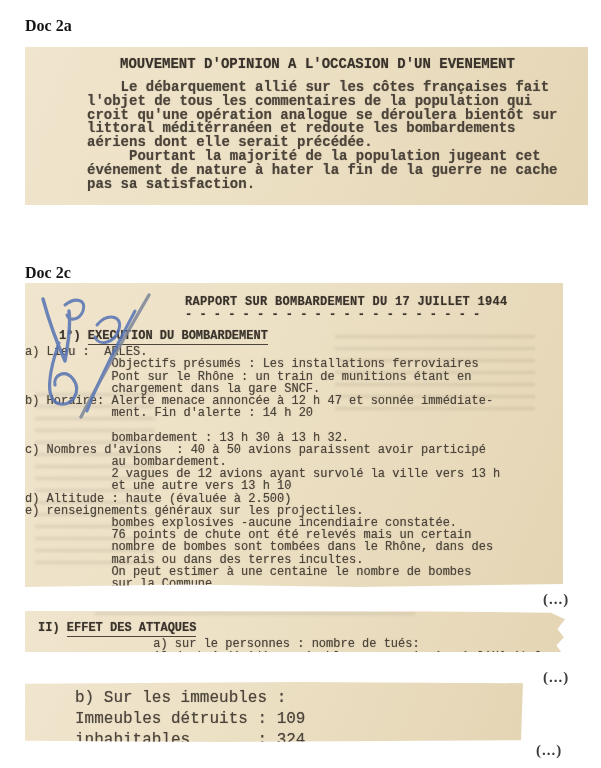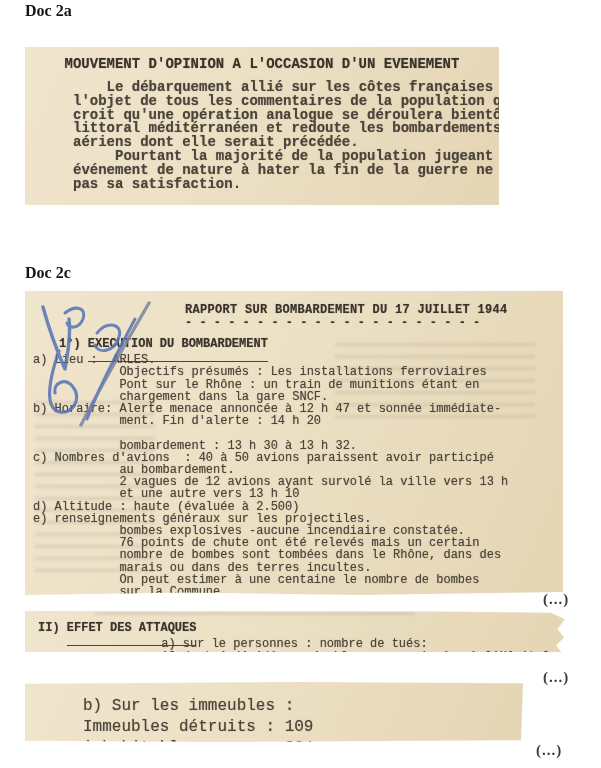--- a/index.html
+++ b/index.html
@@ -4,34 +4,34 @@
 <style>
   html,body{margin:0;padding:0;background:#fff;}
   .page{position:relative;width:601px;height:768px;background:var(--page-bg,#fff);
         font-family:"Liberation Sans",sans-serif;overflow:hidden;}
   .doc-label{position:absolute;left:25px;font-family:"Liberation Serif",serif;
              font-weight:bold;font-size:16px;color:var(--label-ink);}
   .scan{position:absolute;left:25px;color:var(--ink);
         background:linear-gradient(113deg,var(--paper-light) 0%,var(--paper) 45%,var(--paper-dark) 100%);
         font-family:"Liberation Mono","DejaVu Sans Mono",monospace;overflow:hidden;}
   .tw{text-shadow:0 0 1px rgba(74,66,56,.55);}
-  .tw-pre{margin:8px;white-space:pre;font:inherit;}
+  .tw-pre{margin:0;white-space:pre;font:inherit;}
   
-  .scan-2a{top:47px;width:474px;height:158px;font-size:14px;font-weight:bold;line-height:13.8px;}
+  .scan-2a{top:47px;width:541px;height:158px;font-size:14px;font-weight:bold;line-height:13.8px;padding-left:22px;}
   .scan-2a .title{margin-top:10px;text-align:center;line-height:15px;color:var(--ink-strong);}
   .scan-2a .u2{border-bottom:2.5px solid rgba(58,51,43,.85);padding-bottom:1px;}
   .scan-2a .body{margin-top:9px;padding-left:40px;}
   
-  .scan-2c{top:291px;width:538px;height:304px;font-size:12px;line-height:12.2px;
+  .scan-2c{top:283px;width:538px;height:304px;font-size:12px;line-height:12.2px;
            clip-path:polygon(0 0,100% 0,100% 99%,62% 100%,30% 99.2%,0 100%);}
   .scan-2c .header{padding:13px 0 0 160px;letter-spacing:.3px;color:var(--ink-strong);font-weight:bold;}
   .scan-2c .dashes{padding-left:160px;font-weight:bold;color:var(--ink-strong);line-height:14px;}
   .sec-heading{white-space:pre;font-weight:bold;color:var(--ink-strong);}
   .scan-2c .sec-heading{margin-top:7px;padding-left:34px;line-height:14px;}
-  .u{border-bottom:1.5px solid rgba(58,51,43,.9);padding-bottom:10px;}
+  .u{border-bottom:1.5px solid rgba(58,51,43,.9);padding-bottom:1px;}
   .scan-2c .body{margin-top:3px;}
   .pen{position:absolute;left:6px;top:2px;pointer-events:none;}
   .bleed{position:absolute;pointer-events:none;opacity:.28;filter:blur(1.4px);
          background:repeating-linear-gradient(180deg,rgba(118,106,88,.55) 0 3px,transparent 3px 12px);}
   
   .strip-2{top:611px;width:540px;height:41px;font-size:12px;line-height:12.6px;
            clip-path:polygon(0 0,76% 1%,97.4% 4%,100% 20%,98.6% 44%,99.8% 64%,98.4% 84%,99.3% 100%,0 100%);}
   .strip-2 .sec-heading{padding:10px 0 0 13px;line-height:14px;}
   .strip-2 .body{padding-left:13px;margin-top:3px;}
   
@@ -39,21 +39,21 @@
            clip-path:polygon(0 3%,55% 0,100% 2%,99.6% 97%,40% 100%,0 98%);}
   .strip-3 .body{padding:6px 0 0 50px;}
   .ellipsis{position:absolute;font-family:"Liberation Serif",serif;font-weight:bold;
             font-size:15px;letter-spacing:1px;color:var(--ellipsis-ink);}
 </style>
 </head>
 <body>
 
 <div class="page">
 
-  <div class="doc-label" style="top:2px">Doc 2a</div>
+  <div class="doc-label" style="top:17px">Doc 2a</div>
 
   <div class="scan scan-2a tw">
     <div class="title">
       <div>MOUVEMENT D'OPINION A L'OCCASION D'UN EVENEMENT</div>
     </div>
     <pre class="tw-pre body">    Le débarquement allié sur les côtes françaises fait
 l'objet de tous les commentaires de la population qui
 croit qu'une opération analogue se déroulera bientôt sur
 littoral méditérranéen et redoute les bombardements
 aériens dont elle serait précédée.

